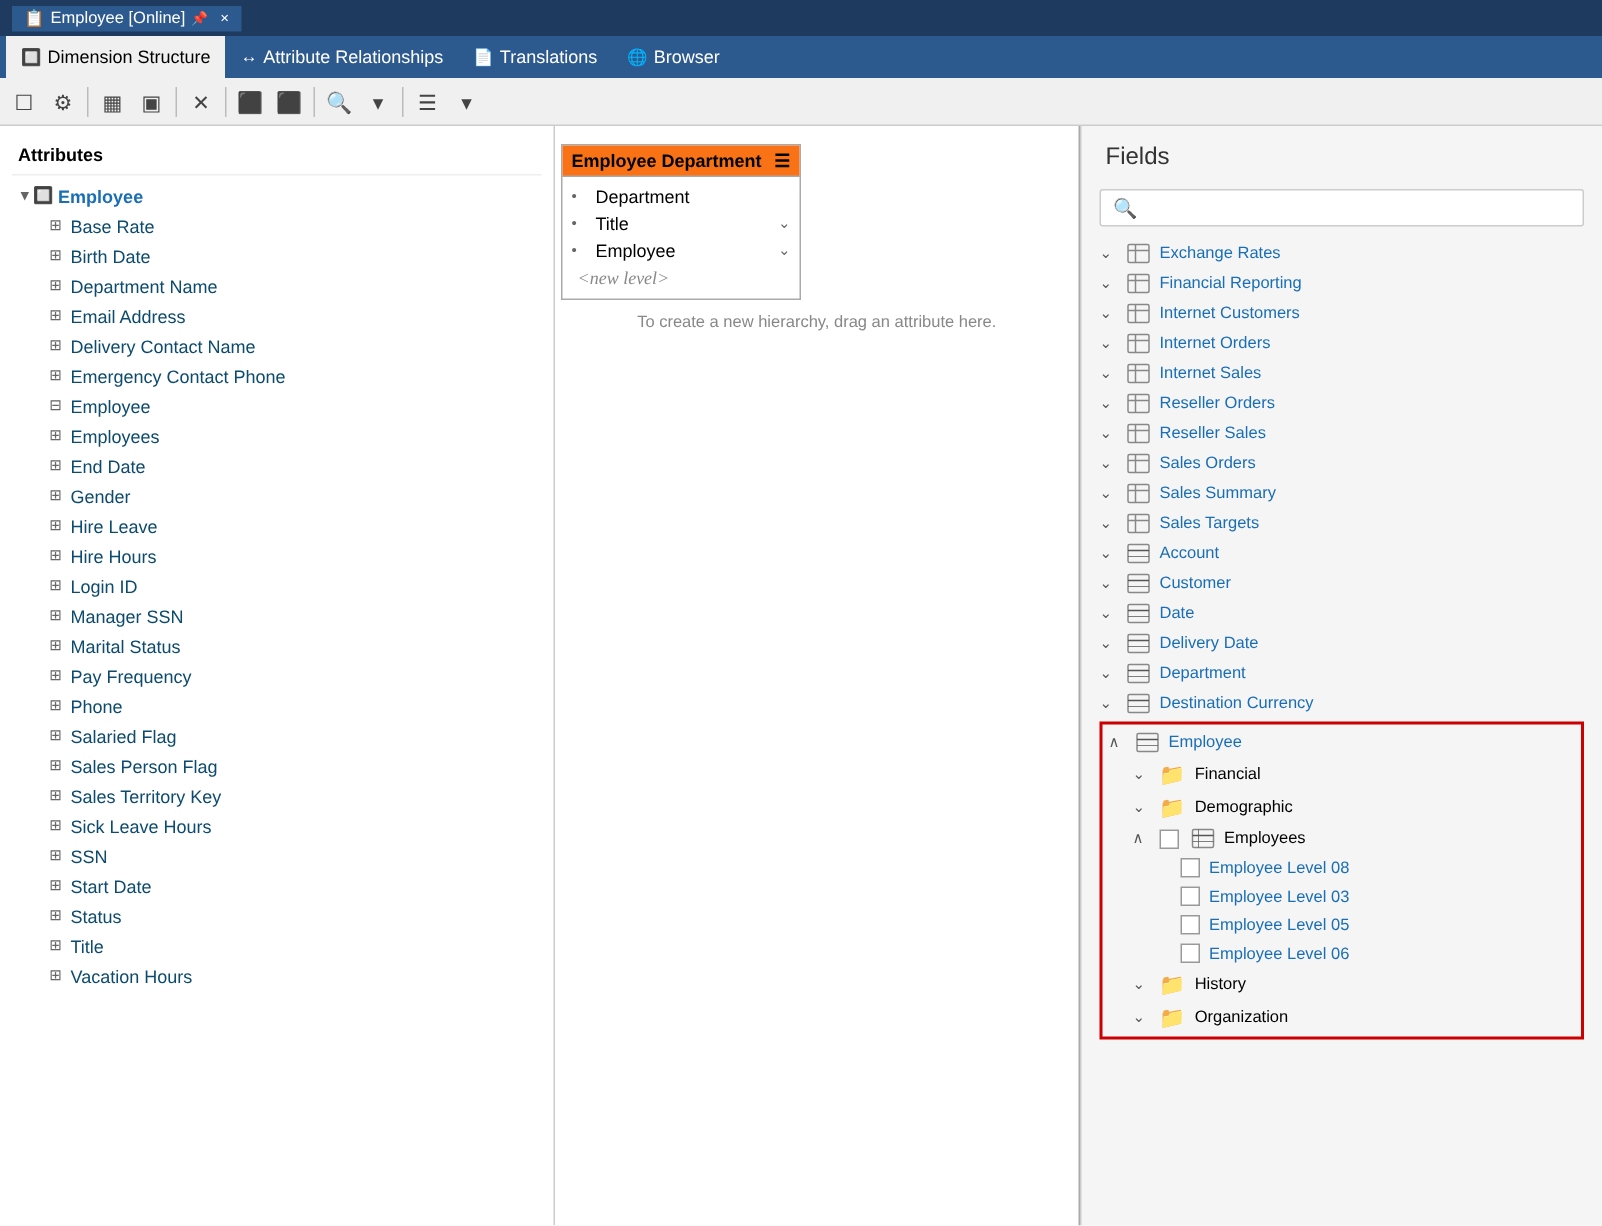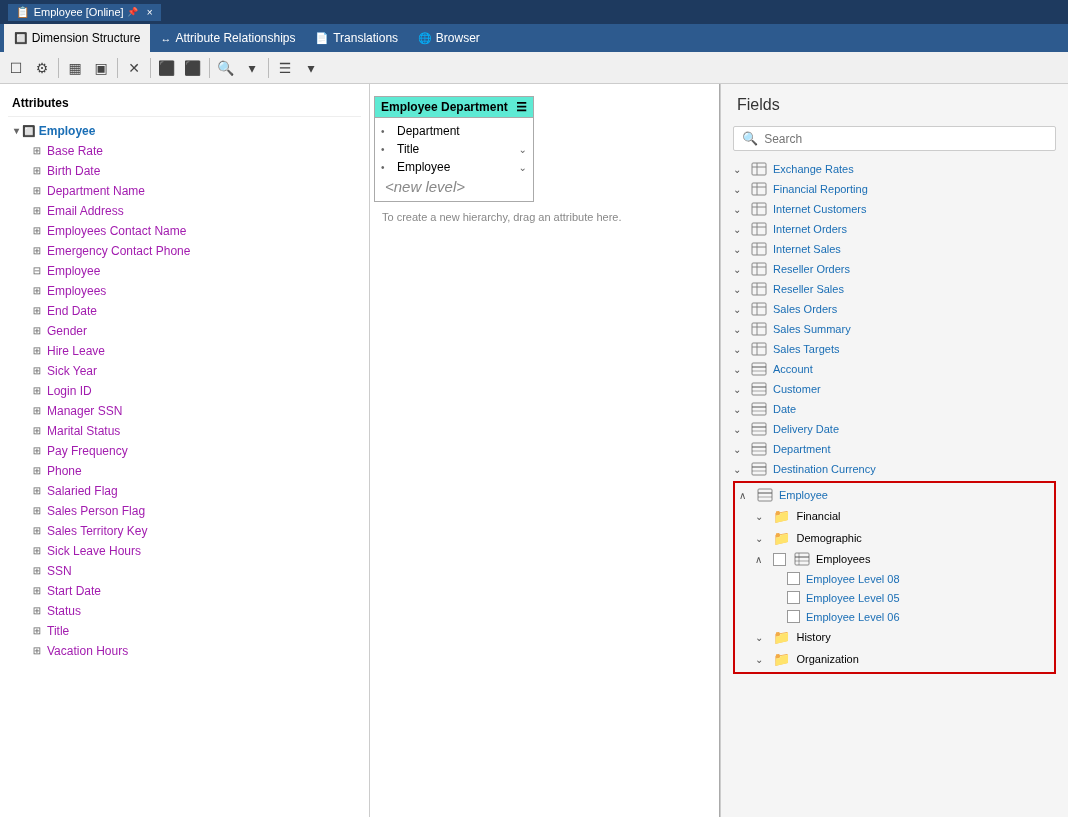--- a/index.html
+++ b/index.html
@@ -126,62 +126,62 @@
       line-height: 18px;
     }
     .attr-item.root { font-weight: bold; color: #1a6eb5; }
     .attr-item .attr-icon {
       font-size: 10px;
       color: #666;
       width: 14px;
       text-align: center;
     }
     .attr-item .attr-label { color: #1a6eb5; font-size: 12px; }
-    .attr-item .attr-label.black { color: #a21caf; }
+    .attr-item .attr-label.black { color: #0c4a6e; }
 
     
     .hierarchies-panel {
       flex: 1;
       padding: 4px;
       overflow-y: auto;
     }
 
     .hierarchy-card {
       border: 1px solid #aaa;
       background: white;
       width: 160px;
       margin-top: 8px;
     }
     .hierarchy-card-header {
-      background: #5eead4;
+      background: #f97316;
       border-bottom: 1px solid #aaa;
       padding: 3px 6px;
       display: flex;
       justify-content: space-between;
       align-items: center;
       font-size: 12px;
       font-weight: 600;
     }
     .hierarchy-card-body { padding: 4px 6px; }
     .hierarchy-level {
       display: flex;
       align-items: center;
       gap: 4px;
       padding: 2px 0;
       font-size: 12px;
     }
     .level-icon { color: #666; font-size: 10px; width: 12px; }
     .level-chevron { color: #666; font-size: 10px; margin-left: auto; }
-    .new-level { color: #888; font-size: 15px; padding: 2px 4px; font-style: italic; }
+    .new-level { color: #888; font-size: 12px; padding: 2px 4px; font-style: italic; font-family: Liberation Serif, serif; }
 
     .drag-hint {
       color: #888;
       font-size: 11px;
       padding: 8px;
-      text-align: left;
+      text-align: center;
       line-height: 1.4;
     }
 
     
     .right-panel {
       width: 348px;
       background: #f5f5f5;
       border-left: 1px solid #ccc;
       overflow-y: auto;
       display: flex;
@@ -329,21 +329,21 @@
             <div class="attr-item">
               <span class="attr-icon">⊞</span>
               <span class="attr-label black">Department Name</span>
             </div>
             <div class="attr-item">
               <span class="attr-icon">⊞</span>
               <span class="attr-label black">Email Address</span>
             </div>
             <div class="attr-item">
               <span class="attr-icon">⊞</span>
-              <span class="attr-label black">Employees Contact Name</span>
+              <span class="attr-label black">Delivery Contact Name</span>
             </div>
             <div class="attr-item">
               <span class="attr-icon">⊞</span>
               <span class="attr-label black">Emergency Contact Phone</span>
             </div>
             <div class="attr-item">
               <span class="attr-icon">⊟</span>
               <span class="attr-label black">Employee</span>
             </div>
             <div class="attr-item">
@@ -357,21 +357,21 @@
             <div class="attr-item">
               <span class="attr-icon">⊞</span>
               <span class="attr-label black">Gender</span>
             </div>
             <div class="attr-item">
               <span class="attr-icon">⊞</span>
               <span class="attr-label black">Hire Leave</span>
             </div>
             <div class="attr-item">
               <span class="attr-icon">⊞</span>
-              <span class="attr-label black">Sick Year</span>
+              <span class="attr-label black">Hire Hours</span>
             </div>
             <div class="attr-item">
               <span class="attr-icon">⊞</span>
               <span class="attr-label black">Login ID</span>
             </div>
             <div class="attr-item">
               <span class="attr-icon">⊞</span>
               <span class="attr-label black">Manager SSN</span>
             </div>
             <div class="attr-item">
@@ -456,21 +456,20 @@
       </div>
 
     </div>
   </div>
 
   <div class="right-panel">
     <div class="fields-header">Fields</div>
 
     <div class="search-box">
       <span class="search-icon">🔍</span>
-      <input class="search-input" type="text" placeholder="Search" style="">
     </div>
 
     <div class="fields-list">
 
       <div class="field-item">
         <span class="field-chevron">⌄</span>
         <svg width="16" height="14">
             <rect x="1" y="1" width="14" height="12" rx="1" fill="none" stroke="#888" stroke-width="1"></rect>
             <line x1="1" y1="5" x2="15" y2="5" stroke="#888" stroke-width="1"></line>
             <line x1="6" y1="1" x2="6" y2="13" stroke="#888" stroke-width="1"></line>
@@ -647,20 +646,24 @@
               <line x1="1" y1="9" x2="15" y2="9" stroke="#555" stroke-width="0.5"></line>
             </svg>
           <span class="field-label black-label">Employees</span>
         </div>
 
         <div class="field-item indent-3">
           <span class="cb"></span>
           <span class="field-label">Employee Level 08</span>
         </div>
 
+        <div class="field-item indent-3">
+          <span class="cb"></span>
+          <span class="field-label">Employee Level 03</span>
+        </div>
 
 
         <div class="field-item indent-3">
           <span class="cb"></span>
           <span class="field-label">Employee Level 05</span>
         </div>
 
         <div class="field-item indent-3">
           <span class="cb"></span>
           <span class="field-label">Employee Level 06</span>

